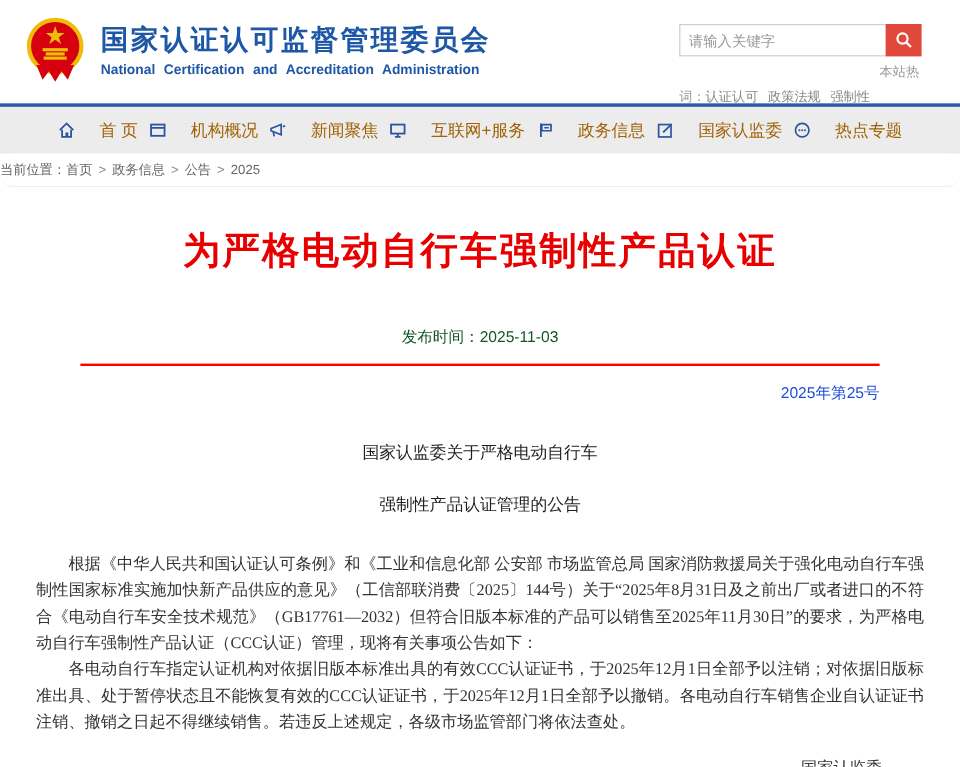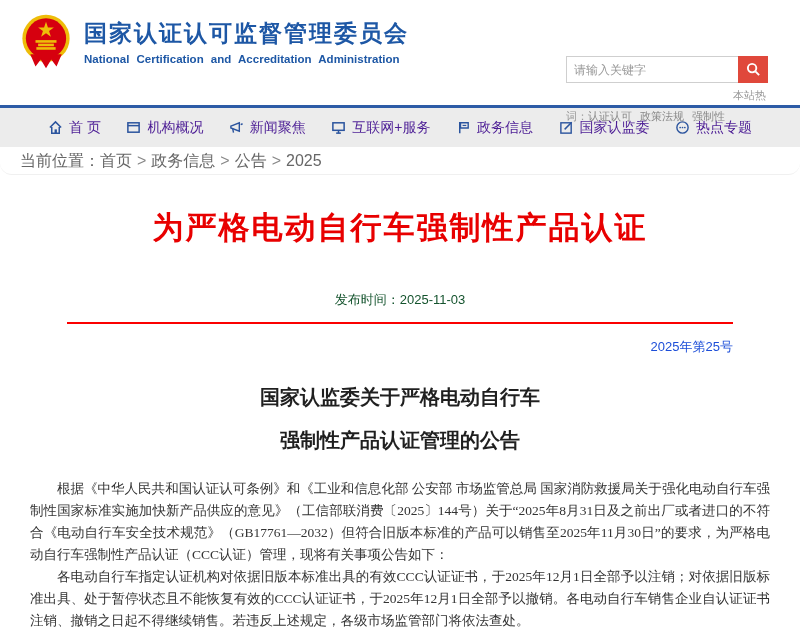--- a/index.html
+++ b/index.html
@@ -4,70 +4,70 @@
 <style>
   * { box-sizing: border-box; margin: 0; padding: 0; }
   html,body { width:800px; }
   body {
     width: 800px; height: 639px; overflow: hidden;
     background: #ffffff;
     font-family: "Liberation Sans", sans-serif;
     position: relative;
   }
   
-  .header { position: relative; height: 105px; background: #ffffff; }
+  .header { position: relative; height: 86px; background: #ffffff; }
   .logo-area { position: absolute; left: 18px; top: 12px; display: flex; align-items: center; gap: 10px; cursor: pointer; }
   .emblem { width: 56px; height: 58px; flex: 0 0 auto; }
   .title-cn { font-size: 23px; font-weight: bold; color: #1d57a5; letter-spacing: 2px; }
   .title-en { font-size: 11.5px; font-weight: bold; color: #1d57a5; margin-top: 4px; word-spacing: 4px; }
-  .search-area { position: absolute; right: 32px; top: 20px; width: 202px; margin-top: 36px; }
+  .search-area { position: absolute; right: 32px; top: 20px; width: 202px; }
   .search-row { display: flex; }
   .search-input {
     width: 172px; height: 27px; border: 1px solid #cfcfcf; border-right: none;
     font-size: 12px; padding: 0 7px; color: #666; outline: none;
     font-family: "Liberation Sans", sans-serif;
   }
   .search-input::placeholder { color: #999; }
   .search-btn { width: 30px; height: 27px; background: #e0483b; border: none; cursor: pointer;
     display: flex; align-items: center; justify-content: center; }
   .hot-line1 { text-align: right; font-size: 11px; color: #999; margin-top: 5px; padding-right: 2px; }
   .hot-line2 { font-size: 11px; color: #999; margin-top: 6px; }
   .hot-line2 a { color: #888; text-decoration: none; margin-right: 8px; cursor: pointer; }
   
   .nav {
     height: 42px; border-top: 3px solid #2c5ba6; background: #ececec;
     display: flex; align-items: center; justify-content: space-between;
     padding: 0 48px;
   }
-  .nav-item { display: flex; align-items: center; gap: 6px; color: #4c1d95;
+  .nav-item { display: flex; align-items: center; gap: 20px; color: #a16207;
     font-size: 14px; cursor: pointer; white-space: nowrap; }
   .nav-item svg { width: 15px; height: 15px; }
   
   .breadcrumb {
-    height: 28px; line-height: 28px; padding-left: 20px;
-    font-size: 16px; color: #666; background: #fff;
+    height: 28px; line-height: 28px; 
+    font-size: 11px; color: #666; background: #fff;
     border-bottom: 1px solid #f0f0f0;
     border-radius: 12px;
   }
   .breadcrumb a { color: #666; text-decoration: none; cursor: pointer; }
   .breadcrumb .sep { margin: 0 5px; color: #888; }
   
   .article { padding: 0 30px; }
   .masthead {
     margin-top: 32px; text-align: center;
     font-family: "Liberation Serif", "DejaVu Serif", serif;
     font-weight: bold; font-size: 31px; color: #e80000; letter-spacing: 2px;
   }
   .publish { margin-top: 42px; text-align: center; font-size: 13px; color: #14532d; }
   .redline { margin: 13px auto 0; width: 666px; border-top: 2px solid #fb0000; }
   .issue { margin-top: 14px; text-align: right; padding-right: 37px; font-size: 13px; color: #1d4ed8; }
   .subtitle {
     margin-top: 20px; text-align: center;
     font-family: "Liberation Serif", "DejaVu Serif", serif;
-    font-weight: bold; font-size: 20px; line-height: 43px; color: #1f1f1f;
+    font-weight: normal; font-size: 14px; line-height: 43px; color: #1f1f1f;
   }
   .body-text { margin-top: 16px; }
   .body-text p {
     font-size: 13.5px; color: #333; line-height: 22px;
     text-align: justify; text-indent: 2em;
     font-family: "Liberation Serif", "DejaVu Serif", serif;
   }
   .sign-block { margin-top: 14px; text-align: right; padding-right: 35px;
     font-size: 13.5px; color: #333; line-height: 25px;
     font-family: "Liberation Serif", "DejaVu Serif", serif; }

